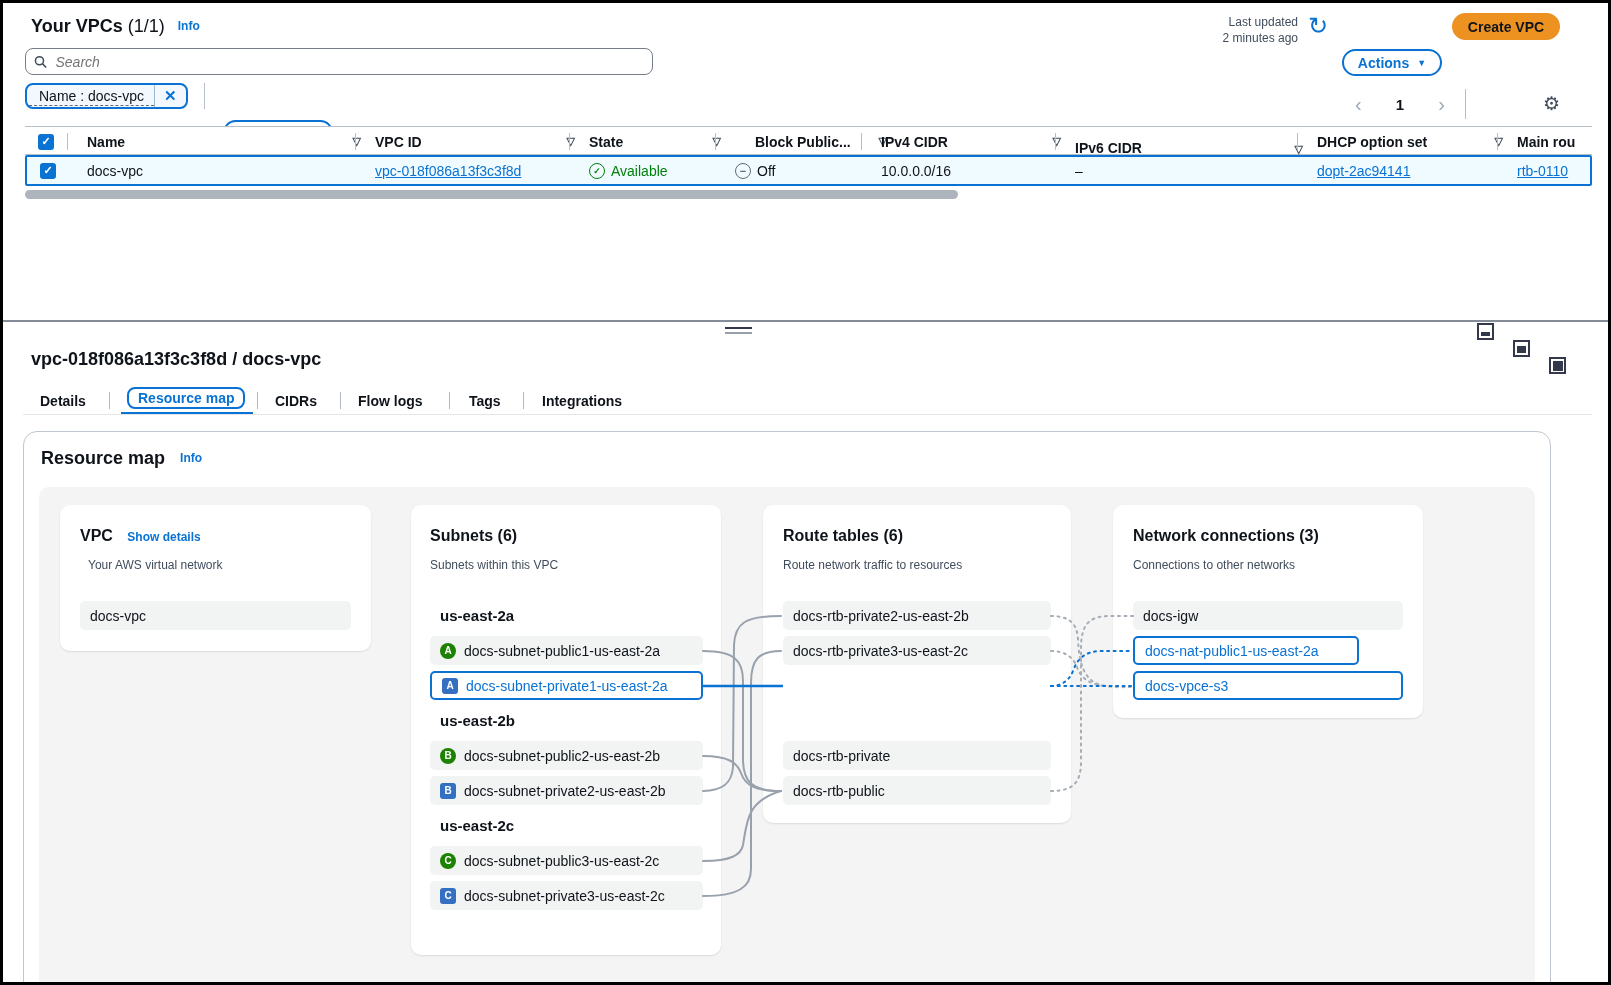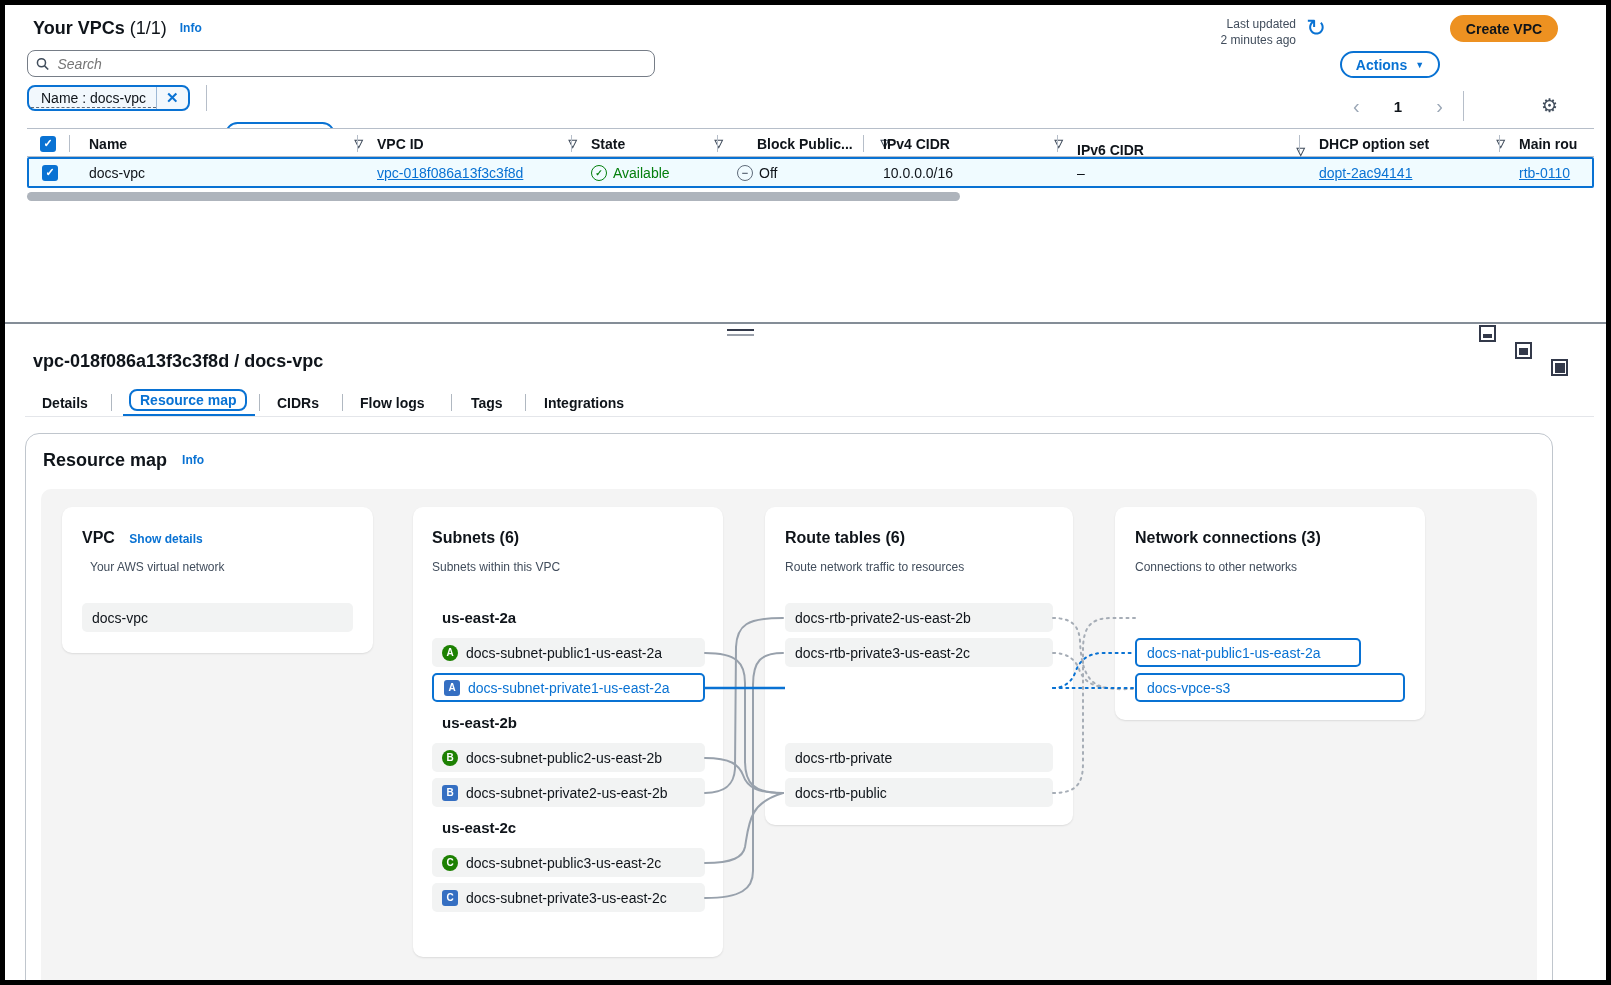--- a/index.html
+++ b/index.html
@@ -1,16 +1,16 @@
 <!DOCTYPE html>
 <html><head>
 <meta charset="utf-8">
 <style>
   html,body{margin:0;padding:0;background:#fff;font-family:"Liberation Sans",sans-serif;}
-  .page{position:relative;width:1611px;height:985px;background:#fff;border:5px solid #000000;box-sizing:border-box;overflow:hidden;color:#0f141a;}
+  .page{position:relative;width:1611px;height:985px;background:#fff;border:3px solid #000000;box-sizing:border-box;overflow:hidden;color:#0f141a;}
   .abs{position:absolute;box-sizing:border-box;}
   
   .h1{font-size:18px;font-weight:700;}
   .h1 .count{font-weight:400;}
   .info-link{font-size:12px;font-weight:700;color:#0972d3;cursor:pointer;}
   .meta-txt{font-size:12px;color:#414d5c;text-align:right;line-height:16px;}
   .icon-btn{color:#0972d3;font-size:24px;line-height:26px;text-align:center;cursor:pointer;}
   .btn{display:flex;align-items:center;justify-content:center;border-radius:16px;font-size:14px;font-weight:700;cursor:pointer;}
   .btn-outline{border:2px solid #0972d3;color:#0972d3;background:#fff;margin-top:36px;}
   .btn-primary{background:#ed9121;color:#0f141a;border:2px solid #ed9121;}
@@ -299,20 +299,23 @@
   <div class="abs rm-item" style="left:780px;top:738px;width:268px;">
       <span>docs-rtb-private</span>
     </div>
   <div class="abs rm-item" style="left:780px;top:773px;width:268px;">
       <span>docs-rtb-public</span>
     </div>
 
   <div class="abs card" style="left:1110px;top:502px;width:310px;height:213px;"></div>
   <div class="abs card-title" style="left:1130px;top:524px;">Network connections (3)</div>
   <div class="abs card-sub" style="left:1130px;top:555px;">Connections to other networks</div>
+  <div class="abs rm-item" style="left:1130px;top:598px;width:270px;">
+      <span>docs-igw</span>
+    </div>
   <div class="abs rm-item sel-outline" style="left:1130px;top:633px;width:226px;">
       <span>docs-nat-public1-us-east-2a</span>
     </div>
   <div class="abs rm-item sel-outline" style="left:1130px;top:668px;width:270px;">
       <span>docs-vpce-s3</span>
     </div>
 
   <svg class="lines" width="1611" height="985">
 
     <g fill="none" stroke="#98a1ac" stroke-width="2" stroke-linecap="round">

